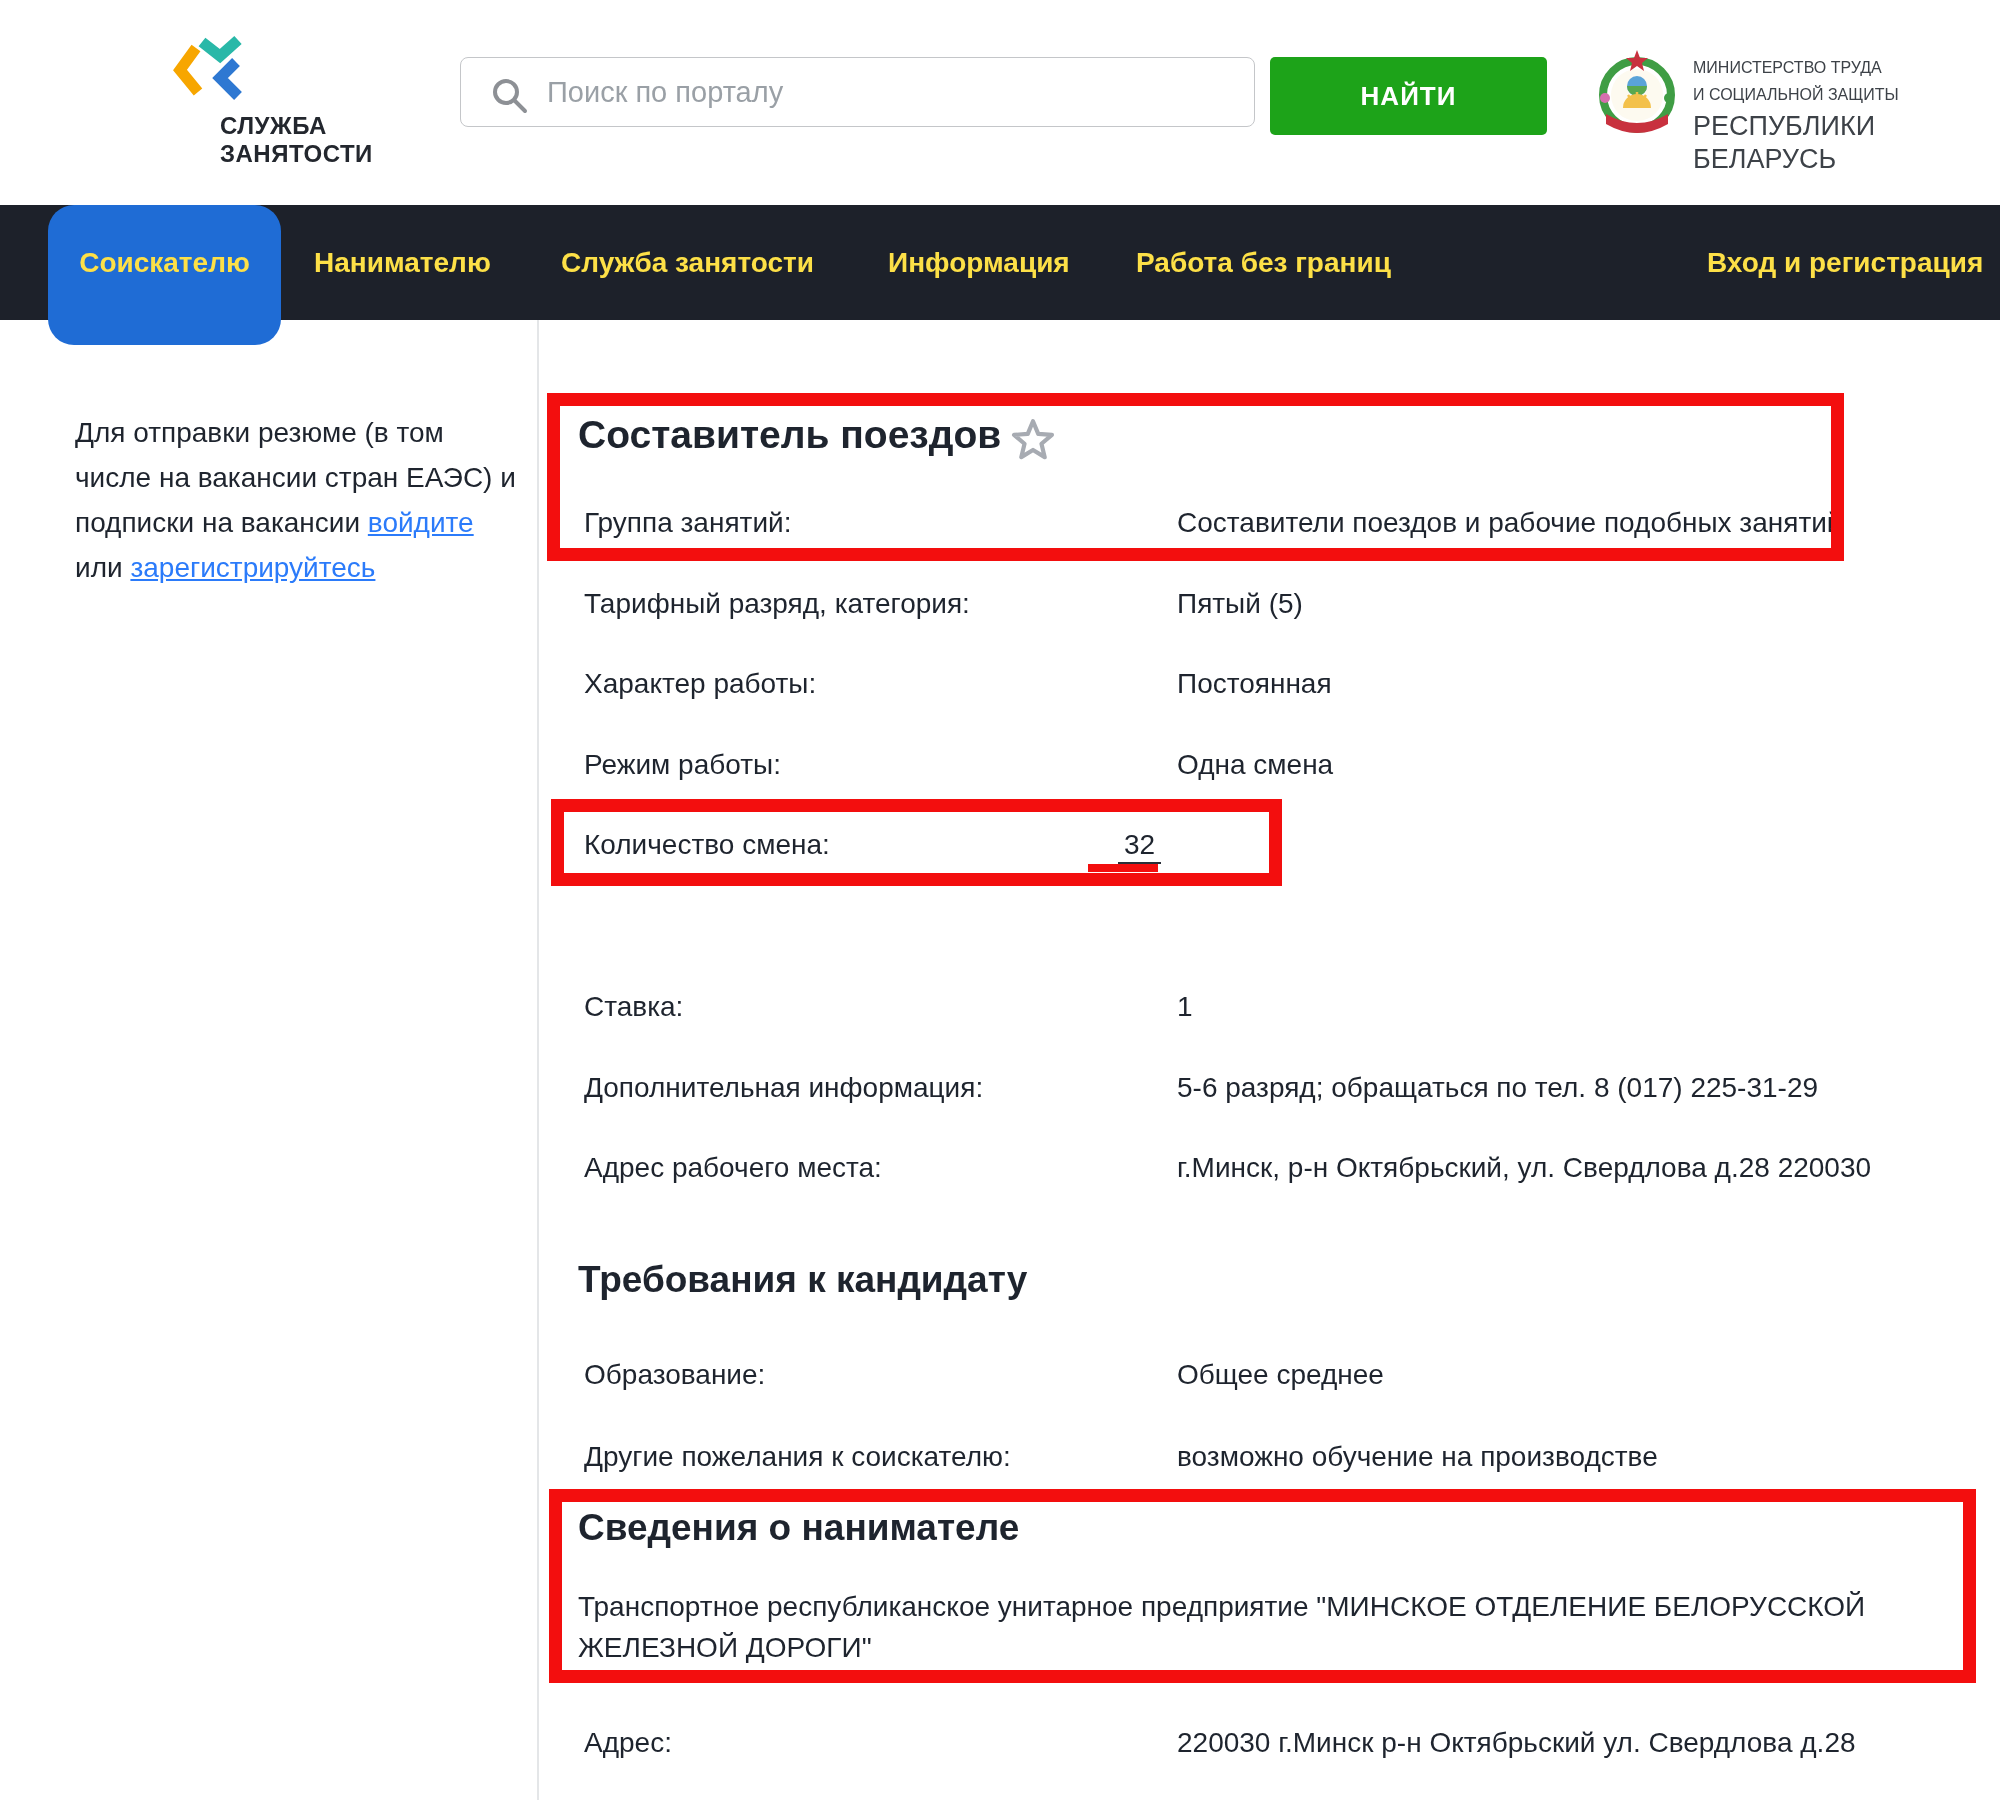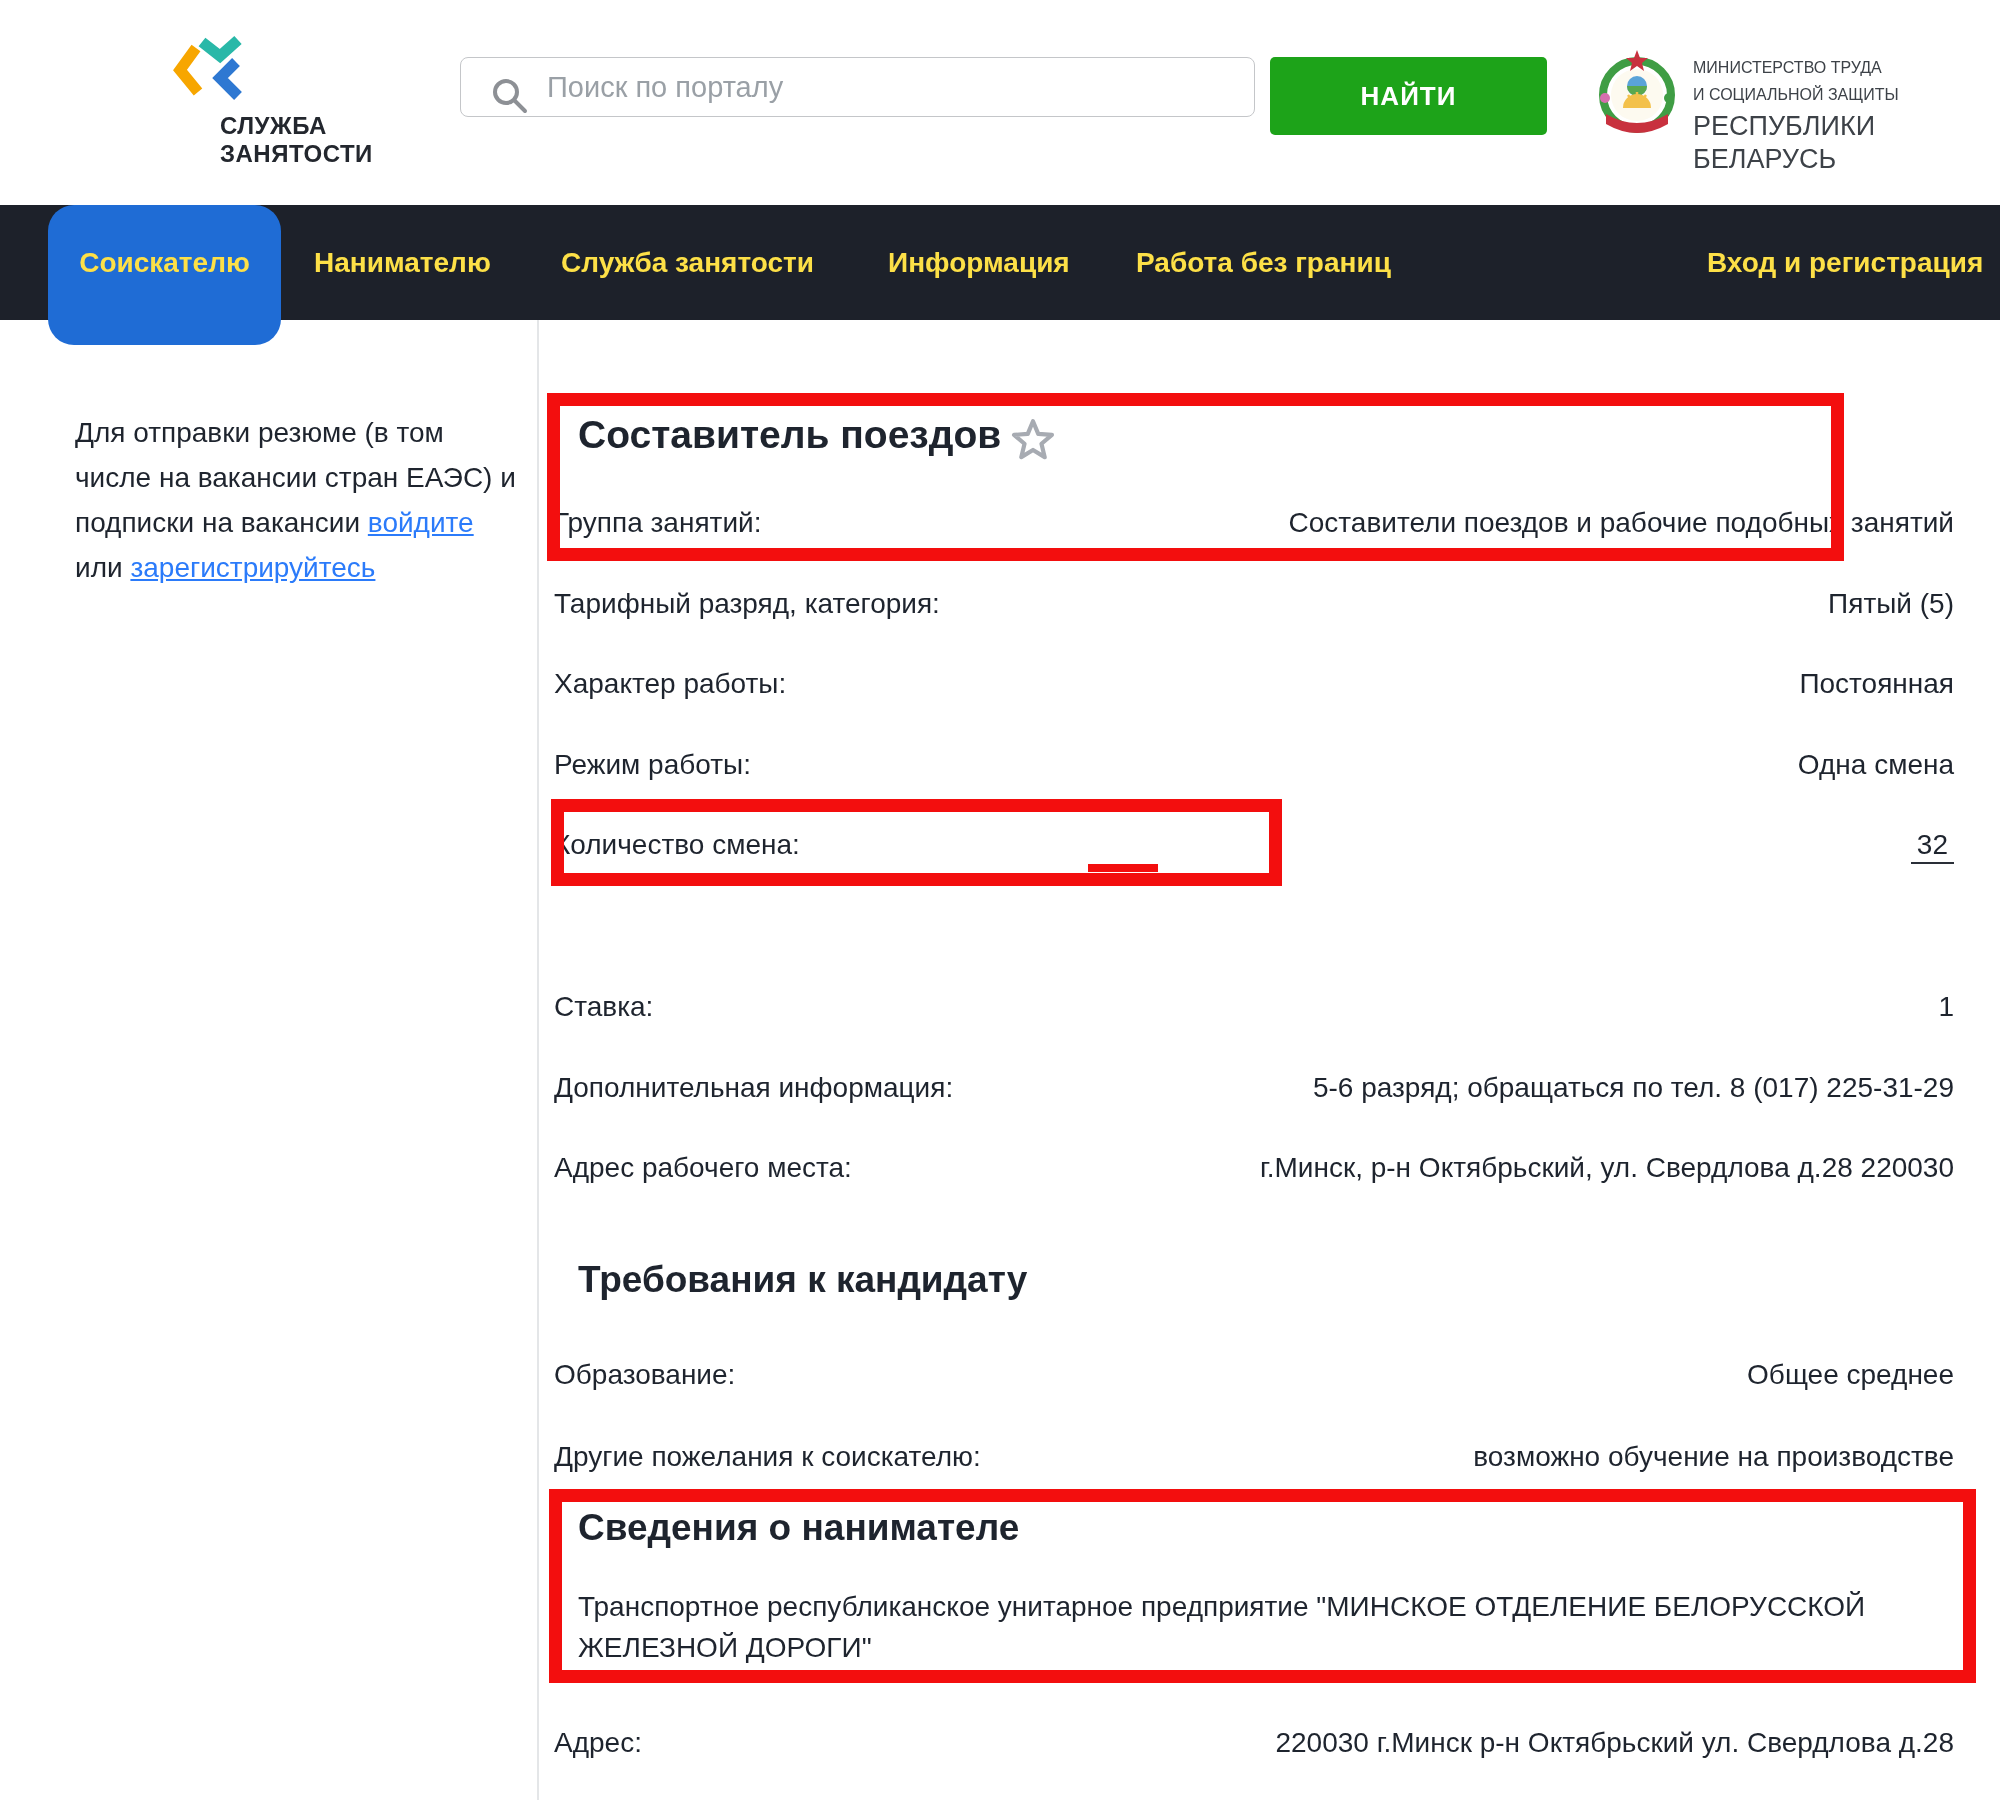--- a/index.html
+++ b/index.html
@@ -4,21 +4,21 @@
 <style>
   html,body{margin:0;padding:0;background:#fff;}
   .page{position:relative;width:2000px;height:1800px;background:#fff;overflow:hidden;
         font-family:"Liberation Sans","DejaVu Sans",sans-serif;color:#1e242e;}
 
   
   .header{position:absolute;left:0;top:0;width:2000px;height:205px;background:#fff;}
   .logo{position:absolute;left:160px;top:28px;cursor:pointer;}
   .logo-icon{position:absolute;left:8px;top:2px;}
   .logo-text{position:absolute;left:60px;top:84px;font-size:24px;font-weight:700;color:#23272e;line-height:28px;letter-spacing:.5px;}
-  .search-wrap{position:absolute;left:460px;top:57px;width:795px;height:60px;}
+  .search-wrap{position:absolute;left:460px;top:57px;width:795px;height:70px;}
   .search-input{width:100%;height:100%;box-sizing:border-box;border:1px solid #c4c6c9;border-radius:8px;
         padding:0 20px 0 86px;font-size:29px;color:#333;outline:none;
         font-family:"Liberation Sans","DejaVu Sans",sans-serif;}
   .search-input::placeholder{color:#9aa0a6;}
   .search-icon{position:absolute;left:30px;top:19px;}
   .find-btn{position:absolute;left:1270px;top:57px;width:277px;height:78px;background:#1da319;border:none;border-radius:5px;
         color:#fff;font-size:26px;font-weight:700;letter-spacing:1px;cursor:pointer;
         font-family:"Liberation Sans","DejaVu Sans",sans-serif;}
   .emblem{position:absolute;left:1592px;top:46px;}
   .ministry{position:absolute;left:1693px;top:54px;color:#3d4248;}
@@ -33,21 +33,21 @@
   .tab-login{left:1707px;}
 
   
   .sidebar{position:absolute;left:75px;top:410px;width:470px;font-size:28px;line-height:45px;color:#1e242e;}
   .sidebar a{color:#2b7bfa;text-decoration:underline;cursor:pointer;}
   .v-divider{position:absolute;left:537px;top:320px;width:2px;height:1480px;background:#e4e6e8;}
 
   
   .h1{position:absolute;left:578px;top:412px;font-size:39px;line-height:46px;font-weight:700;color:#1e242e;}
   .fav-star{position:absolute;left:1010px;top:417px;cursor:pointer;}
-  .drow{position:absolute;left:554px;width:1400px;display:flex;font-size:28px;line-height:34px;color:#1e242e;justify-content:space-between;}
+  .drow{position:absolute;left:584px;width:1400px;display:flex;font-size:28px;line-height:34px;color:#1e242e;}
   .drow .lbl{width:593px;flex:none;}
   .r0{top:506px}.r1{top:587px}.r2{top:667px}.r3{top:748px}.r4{top:828px}
   .r5{top:909px}.r6{top:990px}.r7{top:1071px}.r8{top:1151px}
   .rq0{top:1358px}.rq1{top:1440px}.ra0{top:1726px}
   .qty{flex:none;margin-left:-59px;padding:0 6px;border-bottom:2px solid #2a2f38;}
   .h2{position:absolute;left:578px;font-size:37px;line-height:44px;font-weight:700;color:#1e242e;}
   .h2-req{top:1258px;} .h2-emp{top:1506px;}
   .emp-name{position:absolute;left:578px;top:1586px;width:1395px;font-size:28px;line-height:41px;color:#1e242e;}
 
   

